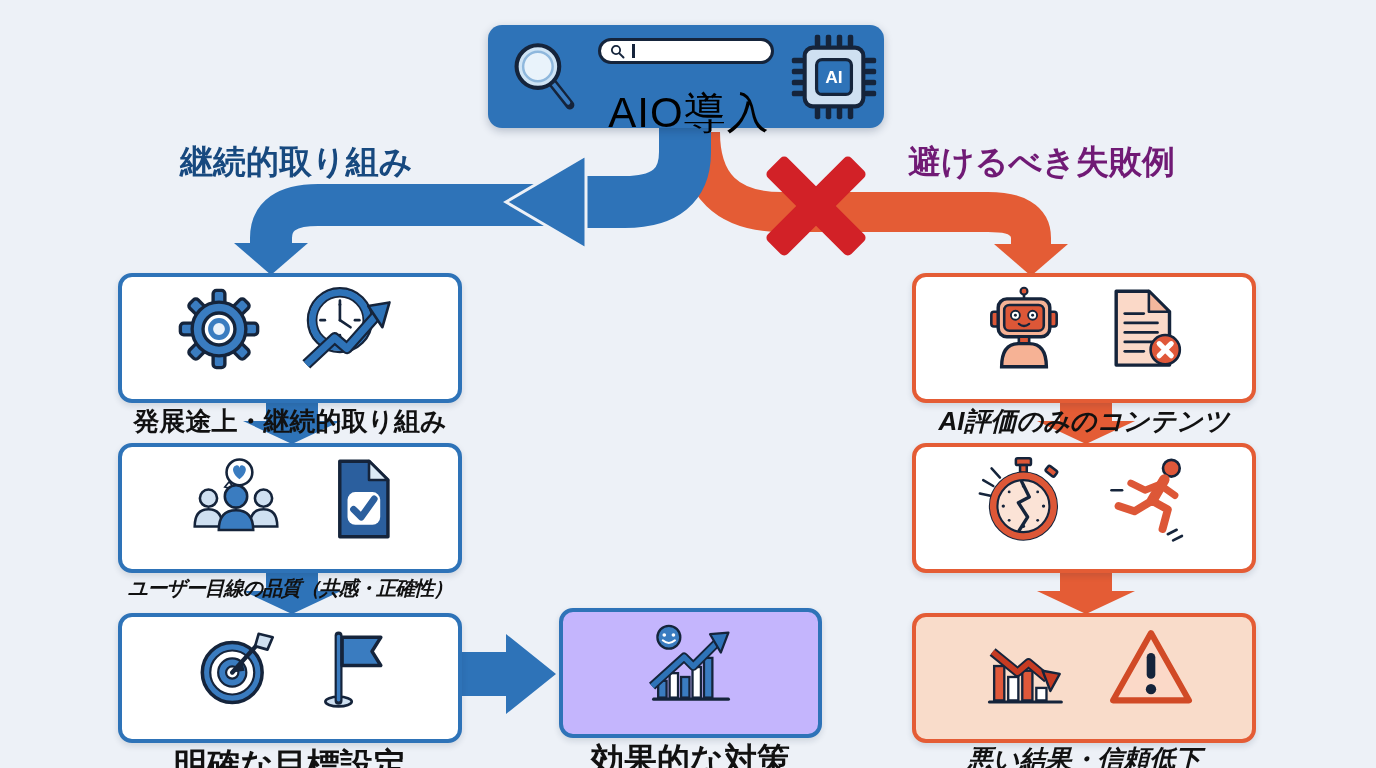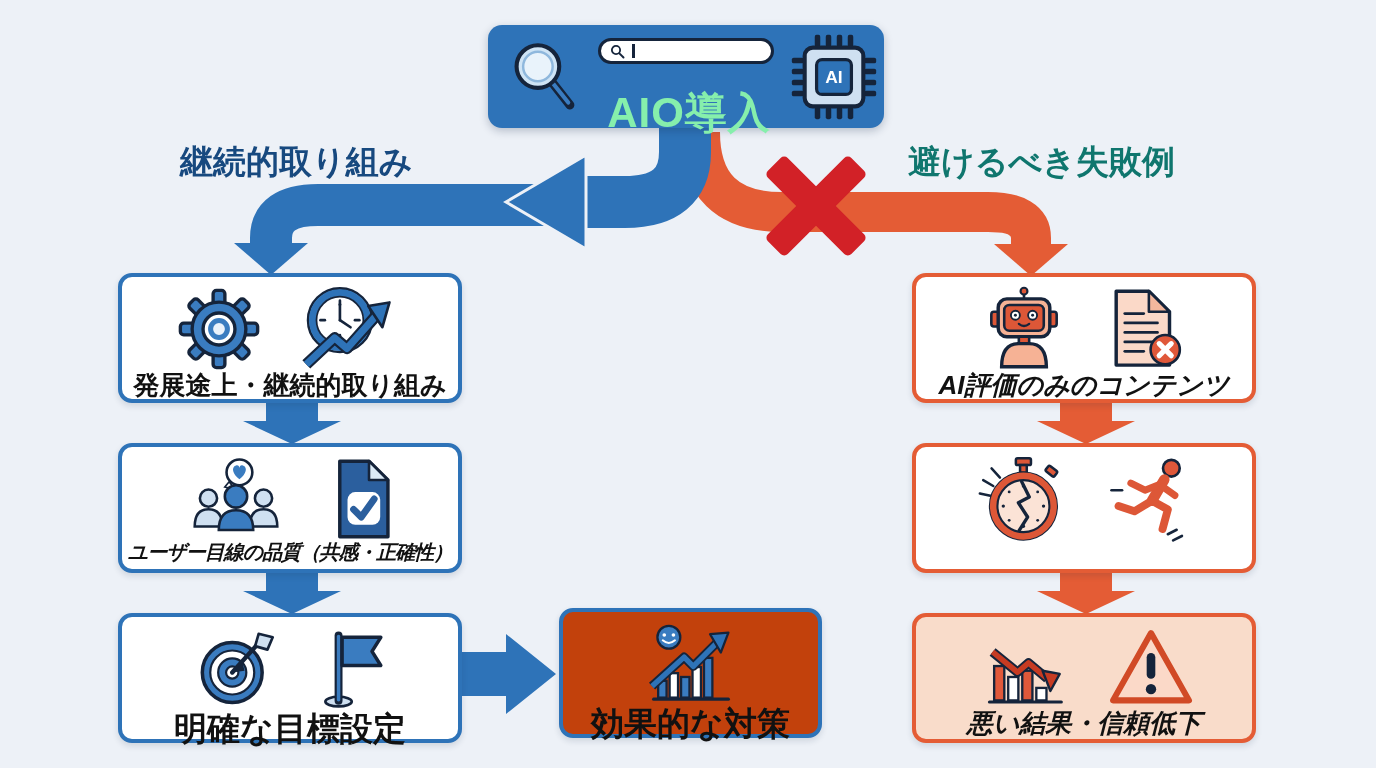--- a/index.html
+++ b/index.html
@@ -3,36 +3,36 @@
 <meta charset="utf-8">
 <style>
   html,body{margin:0;padding:0;}
   body{font-family:"Liberation Sans","DejaVu Sans",sans-serif;}
   #canvas{position:relative;width:1376px;height:768px;background:#edf1f7;overflow:hidden;}
   #arrow-layer{position:absolute;left:0;top:0;z-index:1;}
   .abs{position:absolute;}
   
   .top-box{left:488px;top:25px;width:396px;height:103px;background:#2e73b8;border-radius:14px;
            box-shadow:0 3px 8px rgba(20,40,70,.25);z-index:2;}
-  .top-title{left:96px;top:60px;width:210px;text-align:center;color:#86efac;
-             font-size:42px;font-weight:700;letter-spacing:1px;}
+  .top-title{left:96px;top:60px;width:210px;text-align:center;color:#000000;
+             font-size:42px;font-weight:400;letter-spacing:1px;}
   .search-pill{left:110px;top:13px;width:176px;height:26px;background:#fff;border:3px solid #15243b;
                border-radius:16px;display:flex;align-items:center;padding-left:9px;box-sizing:border-box;}
   .cursor-bar{width:2.5px;height:14px;background:#15243b;margin-left:7px;}
   
   .branch-header{font-size:33px;font-weight:900;z-index:3;white-space:nowrap;}
   .branch-header.left{left:180px;top:140px;color:#17497f;}
-  .branch-header.right{left:908px;top:140px;color:#0f766e;}
+  .branch-header.right{left:908px;top:140px;color:#701a75;}
   
   .step-box{width:344px;height:130px;background:#ffffff;border:4px solid #2e73b8;border-radius:14px;
             box-sizing:border-box;display:flex;flex-direction:column;align-items:center;
             justify-content:space-between;padding:10px 6px 8px;z-index:2;
-            box-shadow:0 3px 6px rgba(20,40,70,.14);}
+            box-shadow:0 3px 6px rgba(20,40,70,.14);gap:36px;}
   .step-box.orange{border-color:#e45c35;font-style:italic;}
-  .step-box.result{background:#c2410c;width:263px;}
+  .step-box.result{background:#c4b5fd;width:263px;}
   .step-box.bad{background:#f9dcca;}
   .icon-row{display:flex;align-items:center;gap:30px;height:84px;}
   .step-label{font-weight:800;color:#111;white-space:nowrap;line-height:1.1;}
   .fs26{font-size:26px;} .fs28{font-size:33px;} .fs20{font-size:20px;letter-spacing:-1px;}
 </style>
 </head>
 <body>
 
 <div id="canvas">
 

